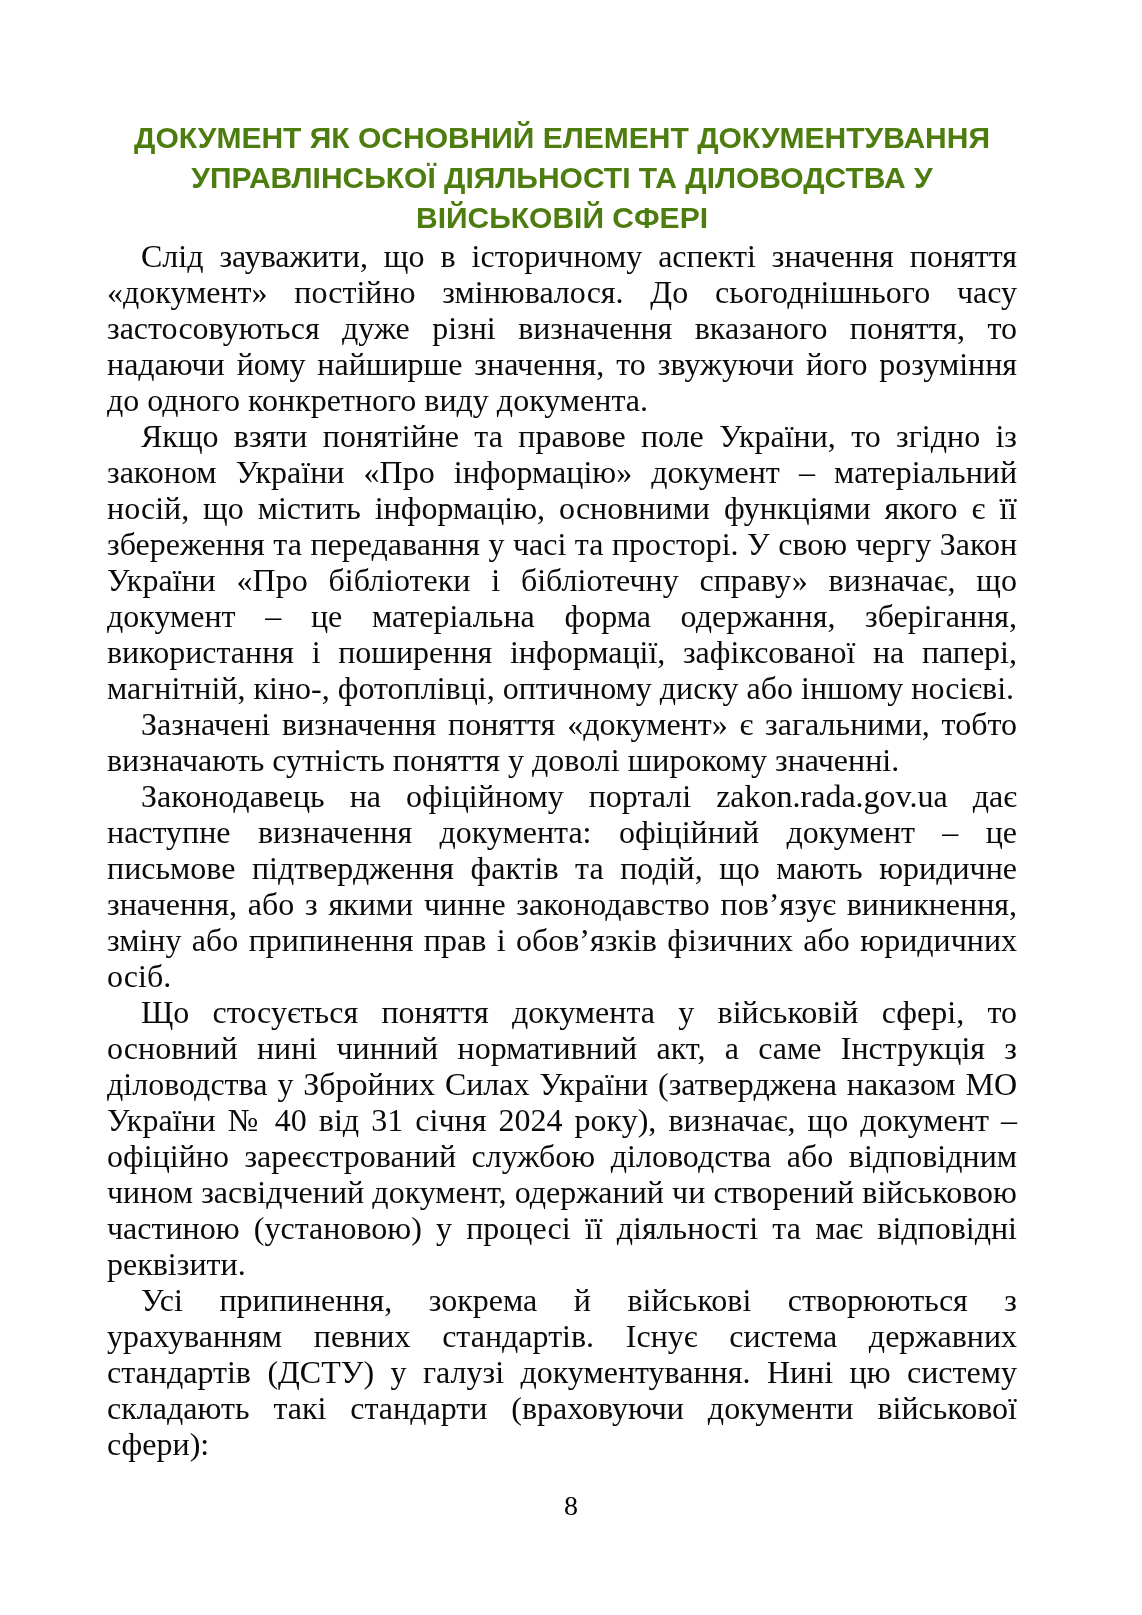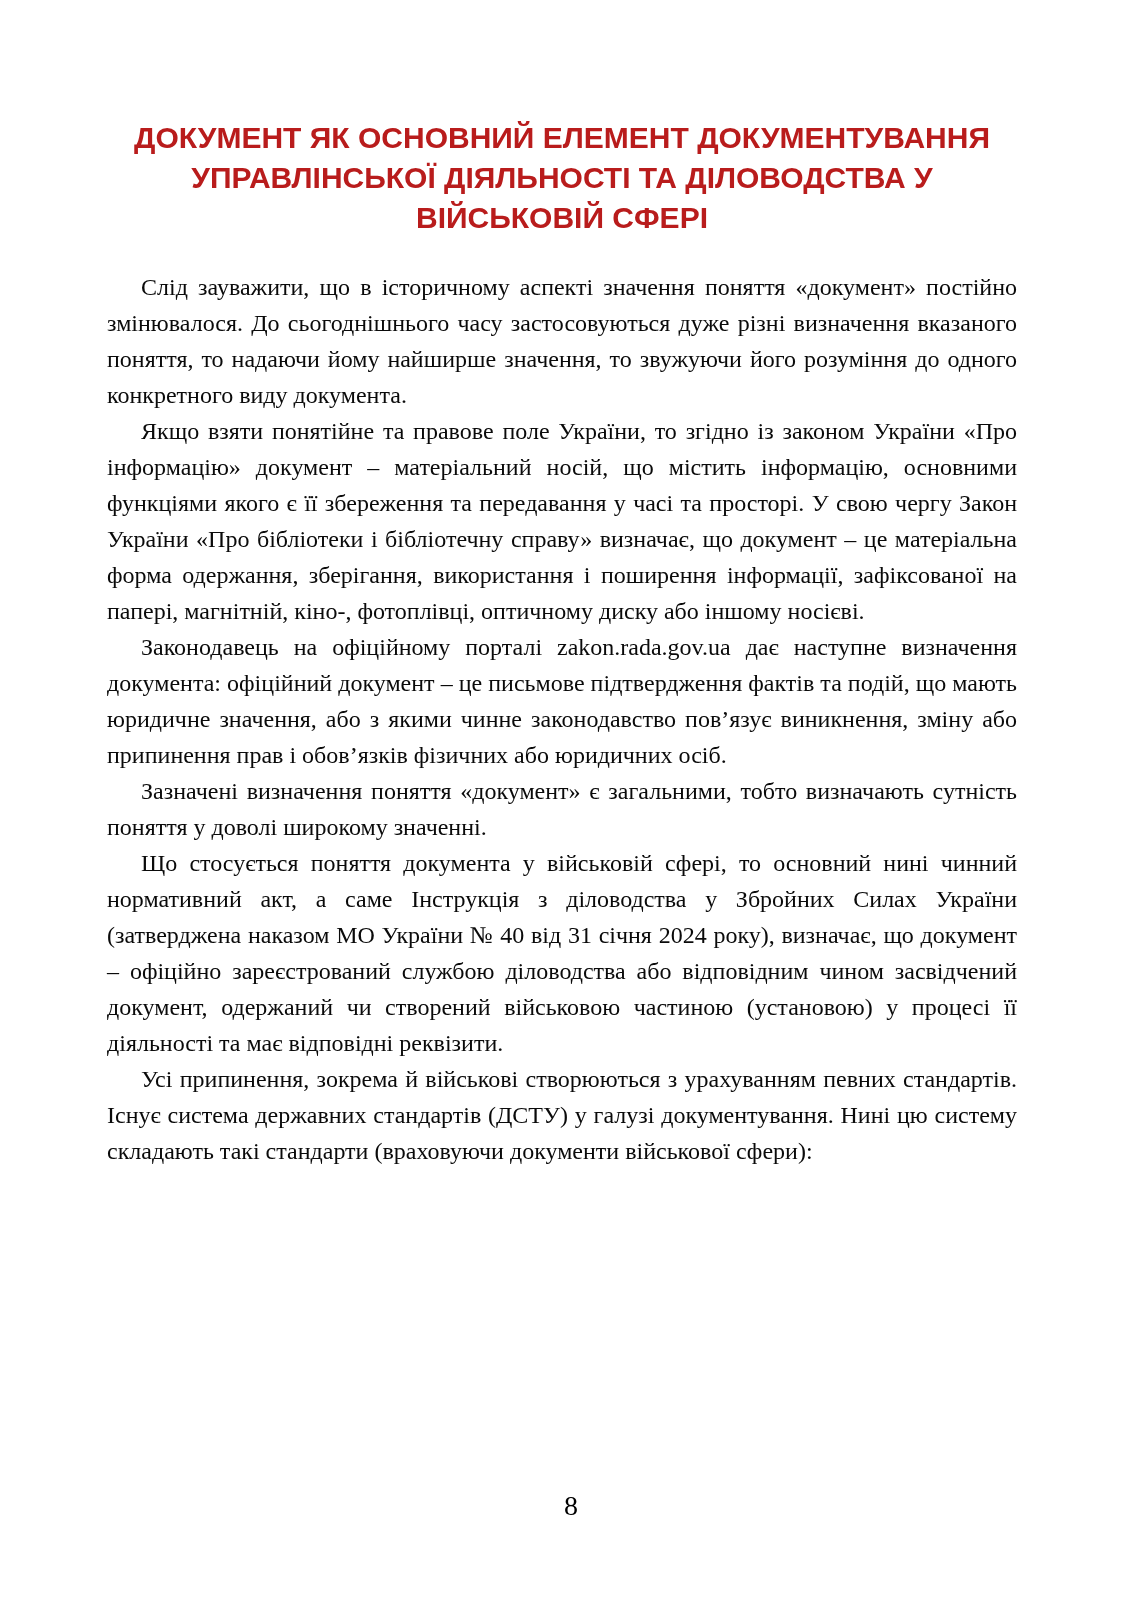--- a/index.html
+++ b/index.html
@@ -22,26 +22,25 @@
   }
   .title {
     margin: 0;
     padding-top: 118px;
     font-family: "Liberation Sans", sans-serif;
     font-weight: bold;
     font-size: 30px;
     line-height: 40px;
     text-align: center;
     letter-spacing: 0px;
-    color: #b91c1c;
+    color: #4d7c0f;
   }
   .body-text {
-    margin-top: 31px;
     font-family: "Liberation Serif", serif;
-    font-size: 24px;
+    font-size: 32px;
     line-height: 36px;
     text-align: justify;
   }
   .body-text p {
     margin: 0;
     padding: 0;
     text-indent: 34px;
   }
   .body-text b {
     font-weight: normal;
@@ -60,20 +59,20 @@
 </style>
 </head>
 <body>
 
 <div class="page">
   <h1 class="title">ДОКУМЕНТ ЯК ОСНОВНИЙ ЕЛЕМЕНТ ДОКУМЕНТУВАННЯ УПРАВЛІНСЬКОЇ ДІЯЛЬНОСТІ ТА ДІЛОВОДСТВА У ВІЙСЬКОВІЙ СФЕРІ</h1>
 
   <div class="body-text">
     <p><span>Слід зауважити, що в історичному аспекті значення поняття «документ» постійно змінювалося. До сьогоднішнього часу застосовуються дуже різні визначення вказаного поняття, то надаючи йому найширше значення, то звужуючи його розуміння до одного конкретного виду документа.</span></p>
     <p><span>Якщо взяти понятійне та правове поле України, то згідно із законом України «Про інформацію» </span><b>документ</b><span> – матеріальний носій, що містить інформацію, основними функціями якого є її збереження та передавання у часі та просторі. У свою чергу Закон України «Про бібліотеки і бібліотечну справу» визначає, що </span><b>документ</b><span> – це матеріальна форма одержання, зберігання, використання і поширення інформації, зафіксованої на папері, магнітній, кіно-, фотоплівці, оптичному диску або іншому носієві.</span></p>
+    <p><span>Зазначені визначення поняття «документ» є загальними, тобто визначають сутність поняття у доволі широкому значенні.</span></p>
     <p><span>Законодавець на офіційному порталі zakon.rada.gov.ua дає наступне визначення документа: </span><b>офіційний документ</b><span> – це письмове підтвердження фактів та подій, що мають юридичне значення, або з якими чинне законодавство пов’язує виникнення, зміну або припинення прав і обов’язків фізичних або юридичних осіб.</span></p>
-    <p><span>Зазначені визначення поняття «документ» є загальними, тобто визначають сутність поняття у доволі широкому значенні.</span></p>
     <p><span>Що стосується поняття документа у військовій сфері, то основний нині чинний нормативний акт, а саме Інструкція з діловодства у Збройних Силах України (затверджена наказом МО України № 40 від 31 січня 2024 року), визначає, що </span><b>документ</b><span> – офіційно зареєстрований службою діловодства або відповідним чином засвідчений документ, одержаний чи створений військовою частиною (установою) у процесі її діяльності та має відповідні реквізити.</span></p>
     <p><span>Усі припинення, зокрема й військові </span><b>створюються з урахуванням певних стандартів</b><span>. Існує система державних стандартів (ДСТУ) у галузі документування. Нині цю систему складають </span><b>такі стандарти</b><span> (враховуючи документи військової сфери):</span></p>
   </div>
 </div>
 
 <div class="page-number">8</div>
 
 </body></html>

